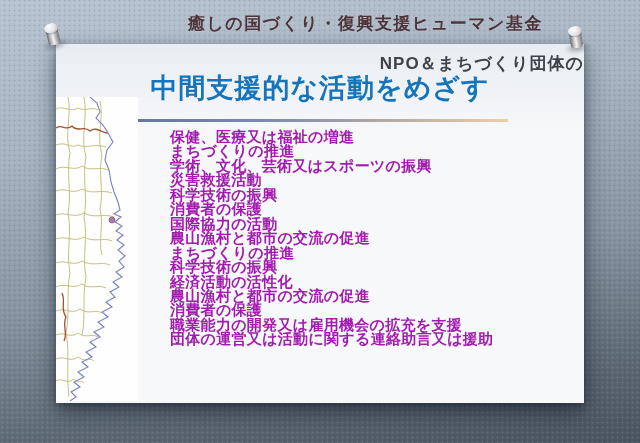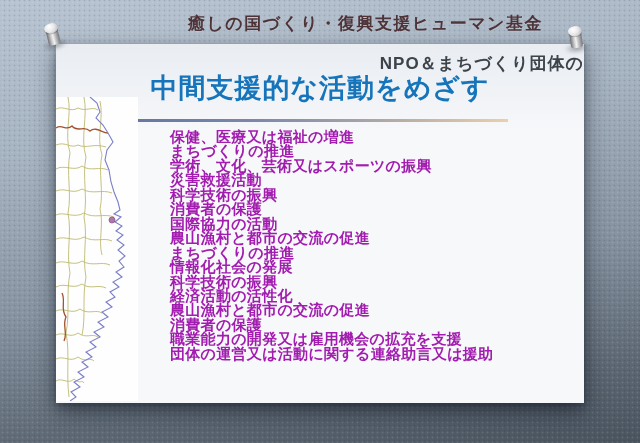--- a/index.html
+++ b/index.html
@@ -135,21 +135,20 @@
     <div class="activities">
         <div>保健、医療又は福祉の増進</div>
         <div>まちづくりの推進</div>
         <div>学術、文化、芸術又はスポーツの振興</div>
         <div>災害救援活動</div>
         <div>科学技術の振興</div>
         <div>消費者の保護</div>
         <div>国際協力の活動</div>
         <div>農山漁村と都市の交流の促進</div>
         <div>まちづくりの推進</div>
-        <div>情報化社会の発展</div>
         <div>科学技術の振興</div>
         <div>経済活動の活性化</div>
         <div>農山漁村と都市の交流の促進</div>
         <div>消費者の保護</div>
         <div>職業能力の開発又は雇用機会の拡充を支援</div>
         <div>団体の運営又は活動に関する連絡助言又は援助</div>
       </div>
 
   </div>
 </div>

